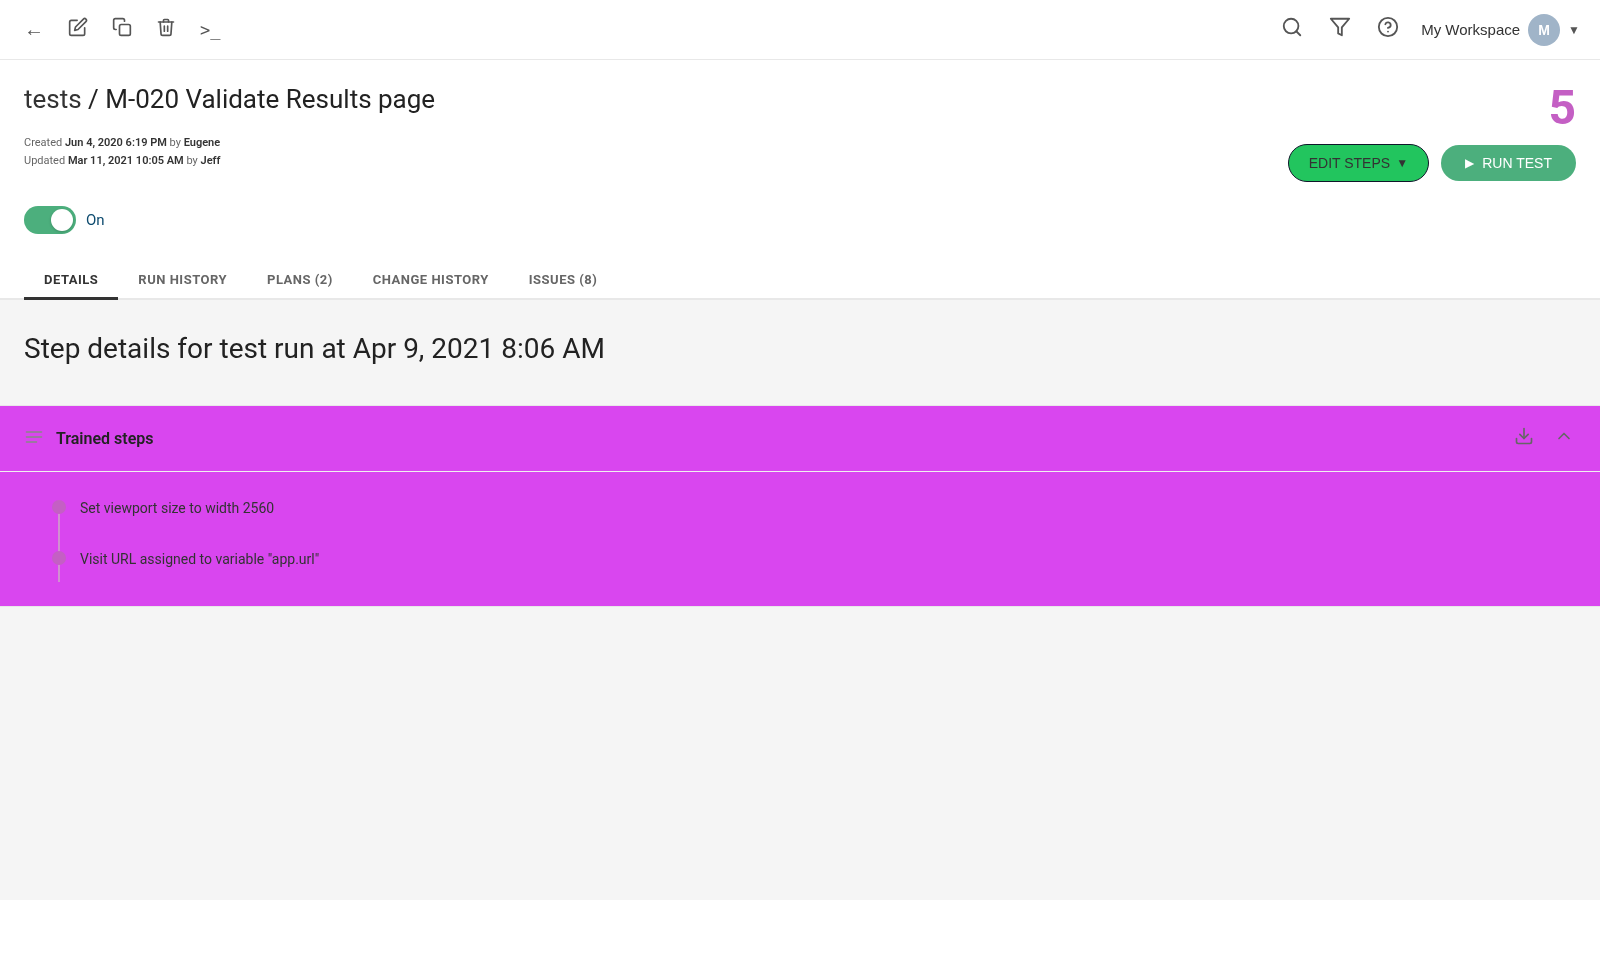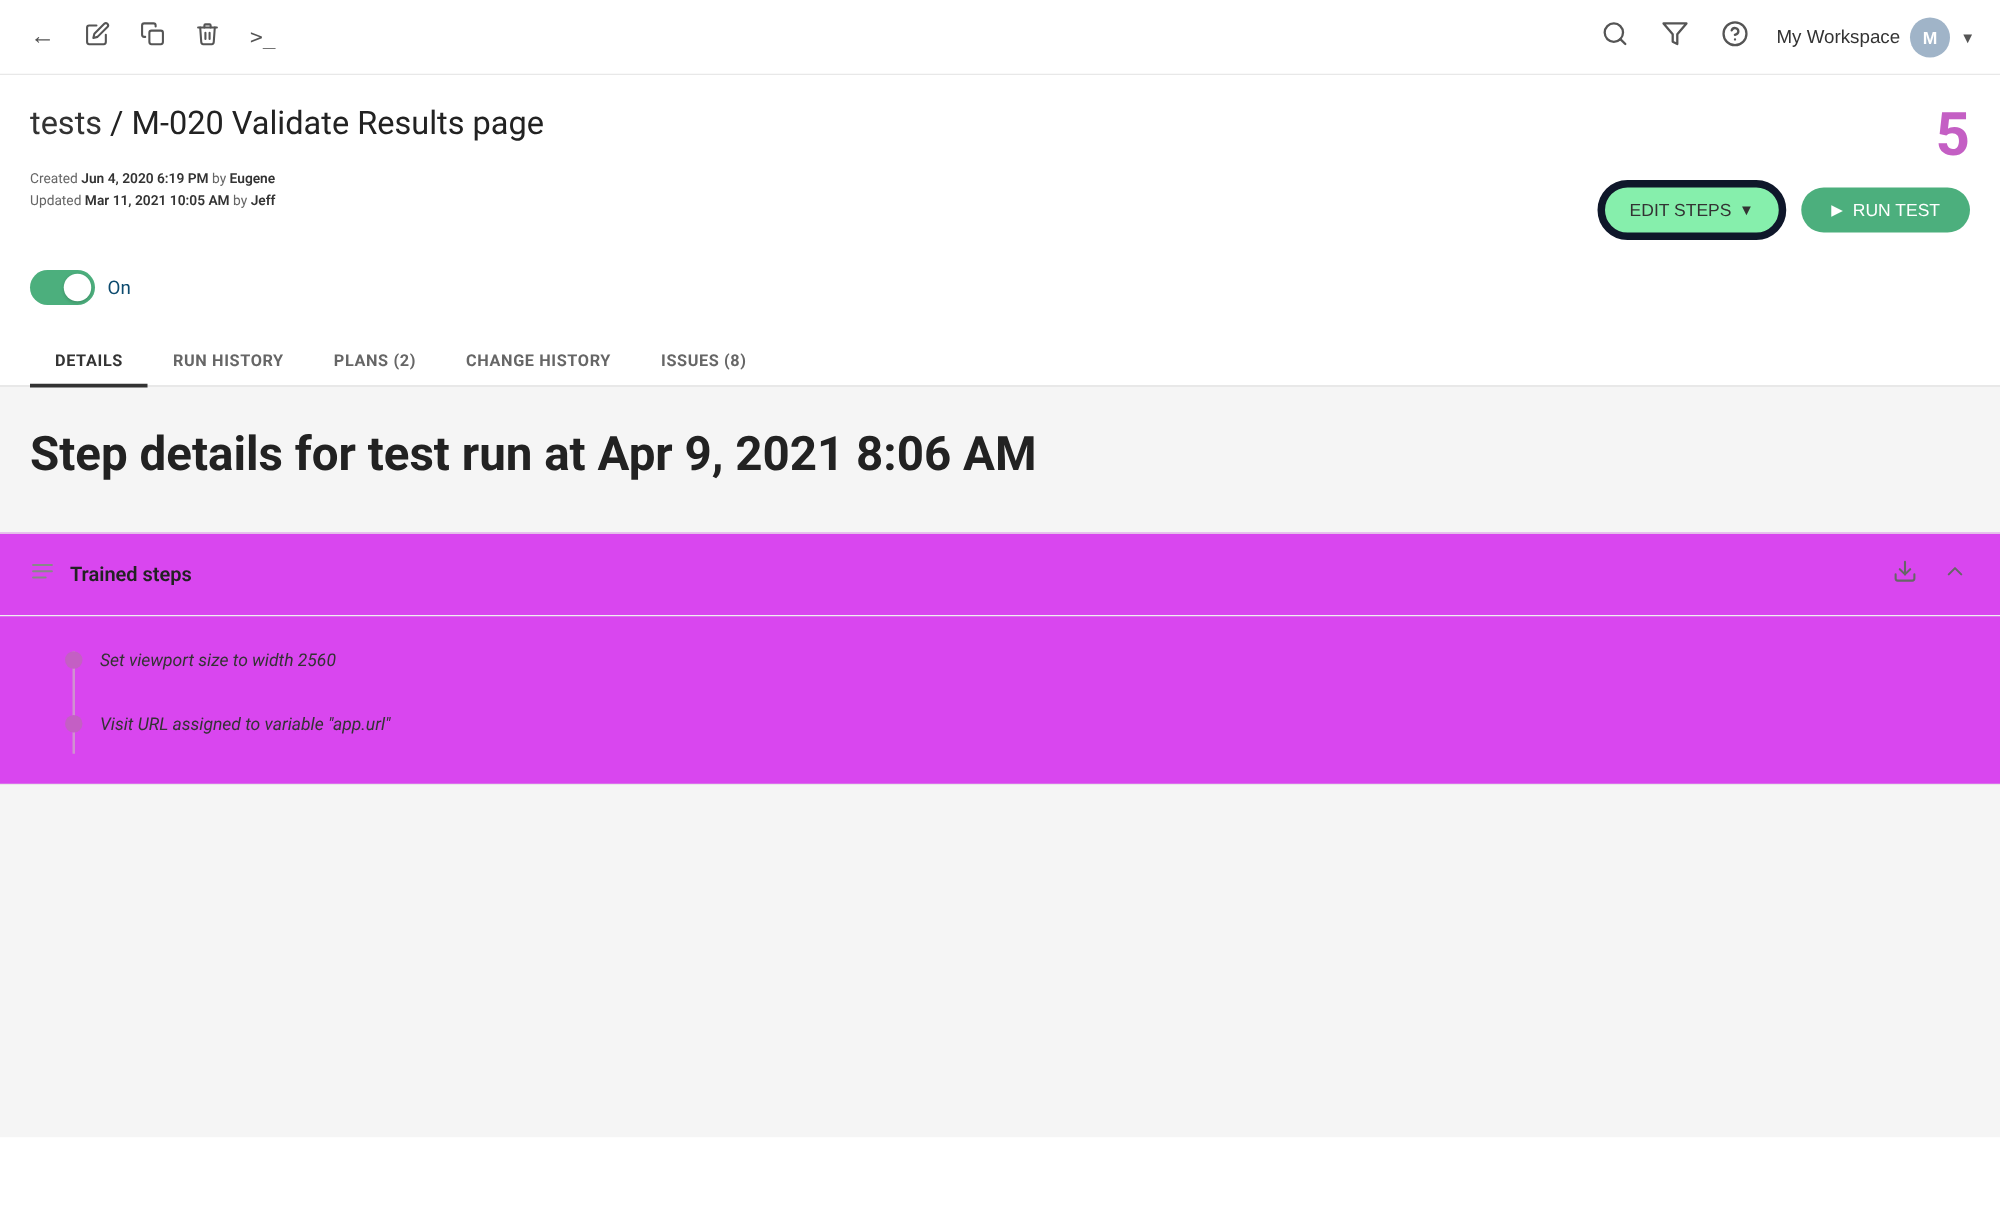--- a/index.html
+++ b/index.html
@@ -104,22 +104,22 @@
       color: #c45fc4;
       line-height: 1;
     }
     .header-actions {
       display: flex;
       gap: 12px;
       align-items: center;
     }
     .btn-edit-steps {
       padding: 10px 20px;
-      border: 6px solid #0f172a;
-      background: #86efac;
+      border: 1px solid #0f172a;
+      background: #22c55e;
       border-radius: 24px;
       cursor: pointer;
       font-size: 14px;
       color: #333;
       display: flex;
       align-items: center;
       gap: 6px;
     }
     .btn-run-test {
       padding: 10px 24px;
@@ -195,22 +195,22 @@
     }
 
     
     .main-content {
       background: #f5f5f5;
       min-height: 600px;
     }
 
     .step-details-header {
       padding: 32px 10px 24px 24px;
-      font-size: 38px;
-      font-weight: 700;
+      font-size: 28px;
+      font-weight: 400;
       color: #222;
       background: #f5f5f5;
     }
 
     
     .trained-steps-card {
       margin: 16px 0 0 0;
       background: #d946ef;
       border-top: 1px solid #e8e8e8;
       border-bottom: 1px solid #e8e8e8;
@@ -247,21 +247,20 @@
       cursor: pointer;
       color: #666;
       font-size: 18px;
       padding: 2px;
     }
 
     
     .steps-list {
       padding: 8px 24px 24px 24px;
       position: relative;
-      font-style: italic;
     }
     .step-item {
       display: flex;
       align-items: flex-start;
       position: relative;
       padding: 12px 0 12px 40px;
     }
     .step-text {
       font-size: 14px;
       color: #333;

